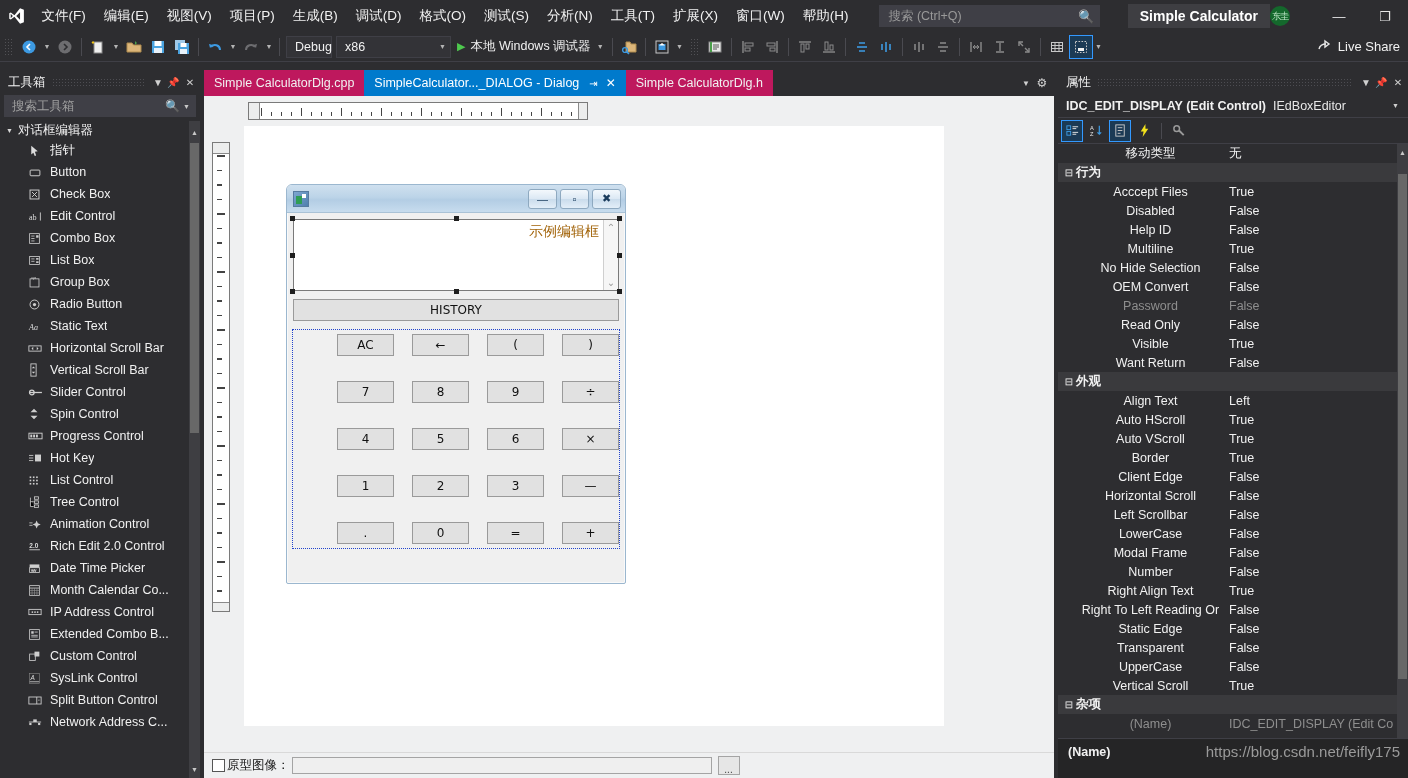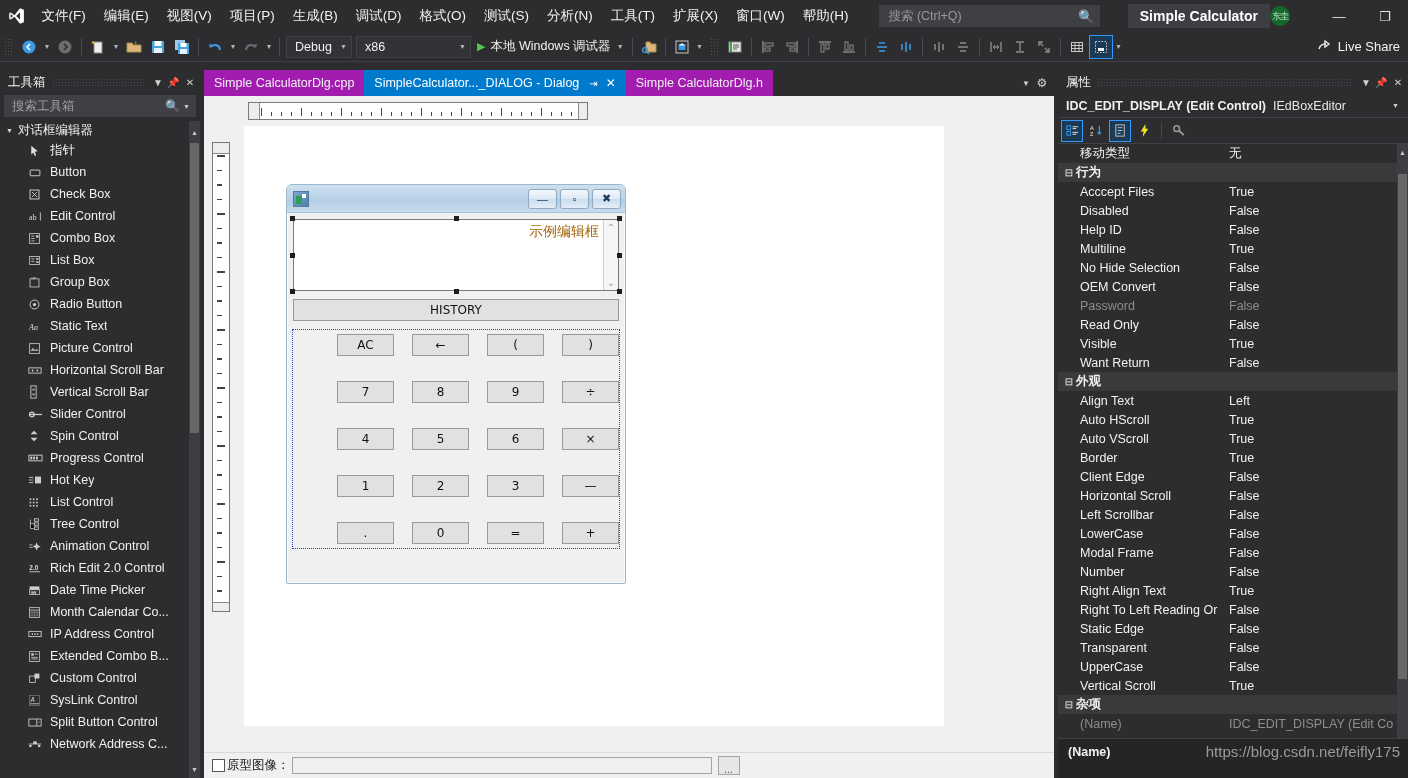--- a/index.html
+++ b/index.html
@@ -99,21 +99,21 @@
     white-space:nowrap;
   }
   .tool-row .tico { width:22px; display:flex; align-items:center; justify-content:flex-start; color:#cfcfcf; }
   .tool-row .tlbl { overflow:hidden; text-overflow:ellipsis; }
 
   
   .center { position:absolute; left:204px; top:70px; width:850px; height:708px; background:#2d2d30; }
   .tabstrip { height:26px; display:flex; align-items:stretch; background:#2d2d30; position:relative; }
   .tab {
     display:flex; align-items:center; padding:0 10px; color:#f1f1f1; font-size:12.5px;
-    white-space:nowrap; background:#a21caf;
+    white-space:nowrap; background:#be185d;
   }
   .tab.active { background:#007acc; color:#fff; }
   .tab .tpin { margin-left:10px; font-size:10px; }
   .tab .tclose { margin-left:8px; font-size:12px; }
   .tabstrip-right { margin-left:auto; display:flex; align-items:center; padding-right:4px; }
   .tsr-btn { width:16px; height:26px; display:flex; align-items:center; justify-content:center; color:#d0d0d0; font-size:8px; }
 
   .designer { position:absolute; left:0; top:26px; width:850px; height:682px; background:#eff0f1; }
   .ruler-h {
     position:absolute; left:44px; top:6px; width:340px; height:18px;
@@ -196,21 +196,21 @@
   }
   .prop-sel .ps1 { font-weight:bold; }
   .prop-sel .ps2 { margin-left:7px; color:#e8e8e8; }
   .prop-sel .psa { margin-left:auto; color:#cfcfcf; font-size:7px; padding:0 5px; }
   .prop-tools { height:26px; display:flex; align-items:center; padding-left:3px; gap:2px; border-bottom:1px solid #3f3f46;}
   .pt-btn { width:22px;height:22px;display:flex;align-items:center;justify-content:center; }
   .pt-btn.sel { border:1px solid #3399ff; background:#1b3a55; }
   .pt-sep { width:1px; height:16px; background:#4a4a50; margin:0 4px; }
   .prop-list { position:relative; height:612px; overflow:hidden; }
   .prow { display:flex; height:19px; align-items:center; font-size:12.5px; color:#f1f1f1; }
-  .prow .pk { width:163px; padding-left:22px; white-space:nowrap; overflow:hidden; text-overflow:ellipsis; }
+  .prow .pk { width:163px; padding-left:22px; white-space:nowrap; overflow:hidden; text-overflow:ellipsis;text-align:center; }
   .prow .pv { flex:1; padding-left:8px; white-space:nowrap; overflow:hidden; text-overflow:ellipsis; }
   .prow.dim .pk, .prow.dim .pv { color:#8e8e8e; }
   .grow { display:flex; height:19px; align-items:center; font-size:12.5px; color:#f1f1f1; font-weight:bold; background:#3a3a3d; }
   .grow .gexp { width:14px; margin-left:4px; font-size:10px; font-weight:normal; text-align:center; }
   .prop-sb { position:absolute; right:0; top:0; width:11px; height:100%; background:#3e3e42; }
   .prop-thumb { position:absolute; right:1px; top:30px; width:9px; height:505px; background:#686868; }
   .prop-arw { position:absolute; right:0; width:11px; height:13px; display:flex; align-items:center; justify-content:center; color:#c8c8c8; font-size:7px; }
   .prop-desc {
     position:absolute; left:0; bottom:0; width:350px; height:40px; background:#252526;
     border-top:1px solid #3f3f46; padding:6px 10px; color:#f1f1f1; font-size:12.5px; font-weight:bold;
@@ -339,21 +339,21 @@
     <div class="tb-caret">▼</div>
     <div class="tb-btn">
       <svg width="16" height="16" viewBox="0 0 16 16">
           <path d="M12 8a5 5 0 0 0-9 3" stroke="#6d6d70" stroke-width="2" fill="none"></path>
           <path d="M14 5l-4 1 3 3z" fill="#6d6d70"></path>
         </svg>
       </div>
     <div class="tb-caret">▼</div>
     <div class="tb-sep"></div>
 
-    <div class="combo" style="width:66px">
+    <div class="combo" style="width:46px">
       <span class="cv">Debug</span>
       <span class="ca">▼</span>
     </div>
     <div class="combo" style="width:115px">
       <span class="cv">x86</span>
       <span class="ca">▼</span>
     </div>
     <div class="run-btn">
       <span class="tri">▶</span>
       <span>本地 Windows 调试器</span>
@@ -580,29 +580,20 @@
             </span>
             <span class="tlbl">Radio Button</span>
           </div>
           <div class="tool-row">
             <span class="tico">
               <svg width="15" height="13" viewBox="0 0 18 16">
                 <text x="1" y="12" font-size="10" fill="#dcdcdc" font-style="italic" font-family="serif">Aa</text>
               </svg>
             </span>
             <span class="tlbl">Static Text</span>
-          </div>
-          <div class="tool-row">
-            <span class="tico">
-              <svg width="13" height="13" viewBox="0 0 16 16">
-                <rect x="2" y="2" width="12" height="12" fill="none" stroke="#cfcfcf"></rect>
-                <path d="M3 11l3-4 3 3 2-2 2 3z" fill="#a8a8a8"></path>
-              </svg>
-            </span>
-            <span class="tlbl">Picture Control</span>
           </div>
           <div class="tool-row">
             <span class="tico">
               <svg width="14" height="11" viewBox="0 0 16 12">
                 <rect x="1" y="3" width="14" height="6" fill="none" stroke="#cfcfcf"></rect>
                 <path d="M4 6l2-2v4zM12 6l-2-2v4z" fill="#cfcfcf"></path>
               </svg>
             </span>
             <span class="tlbl">Horizontal Scroll Bar</span>
           </div>

